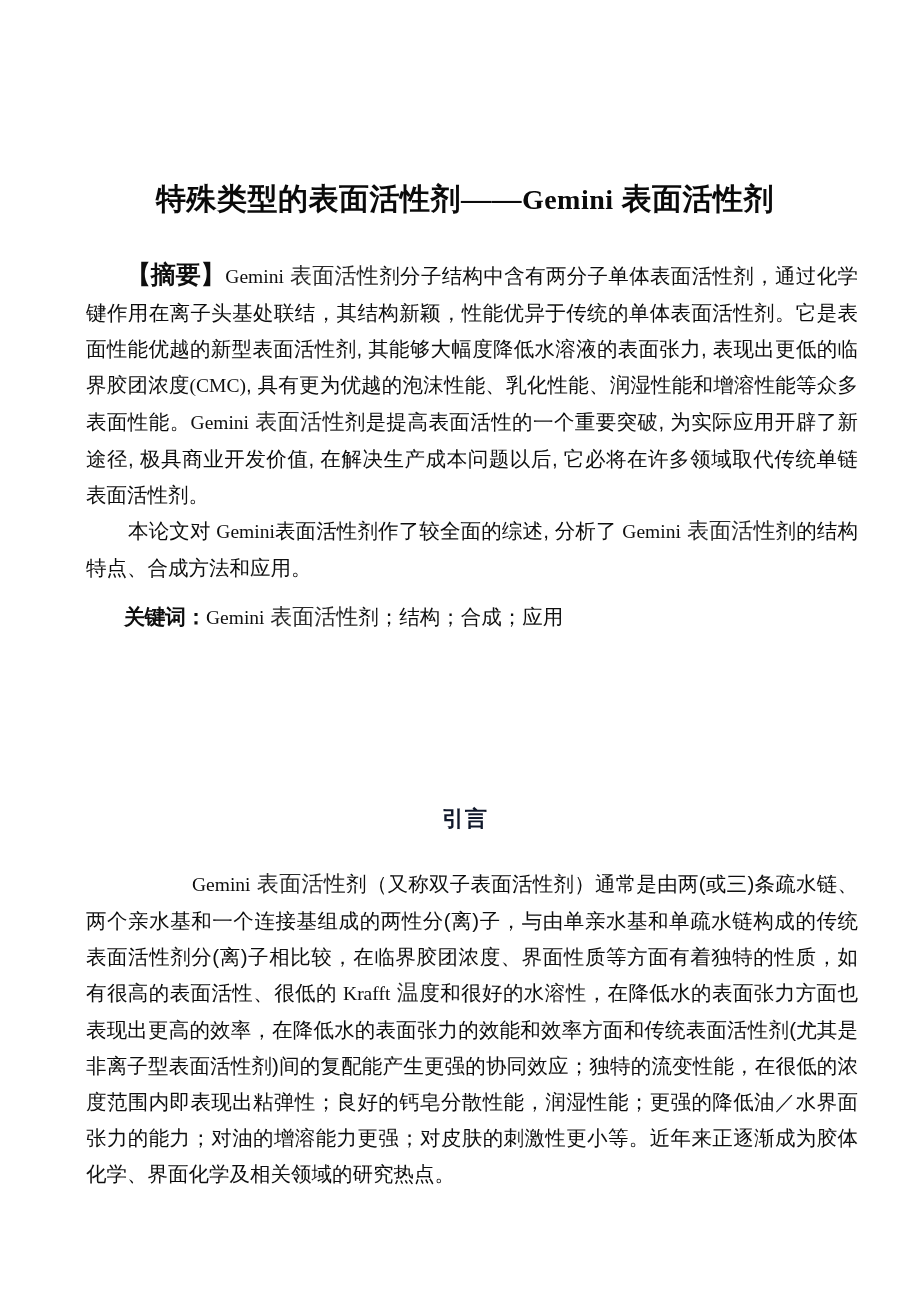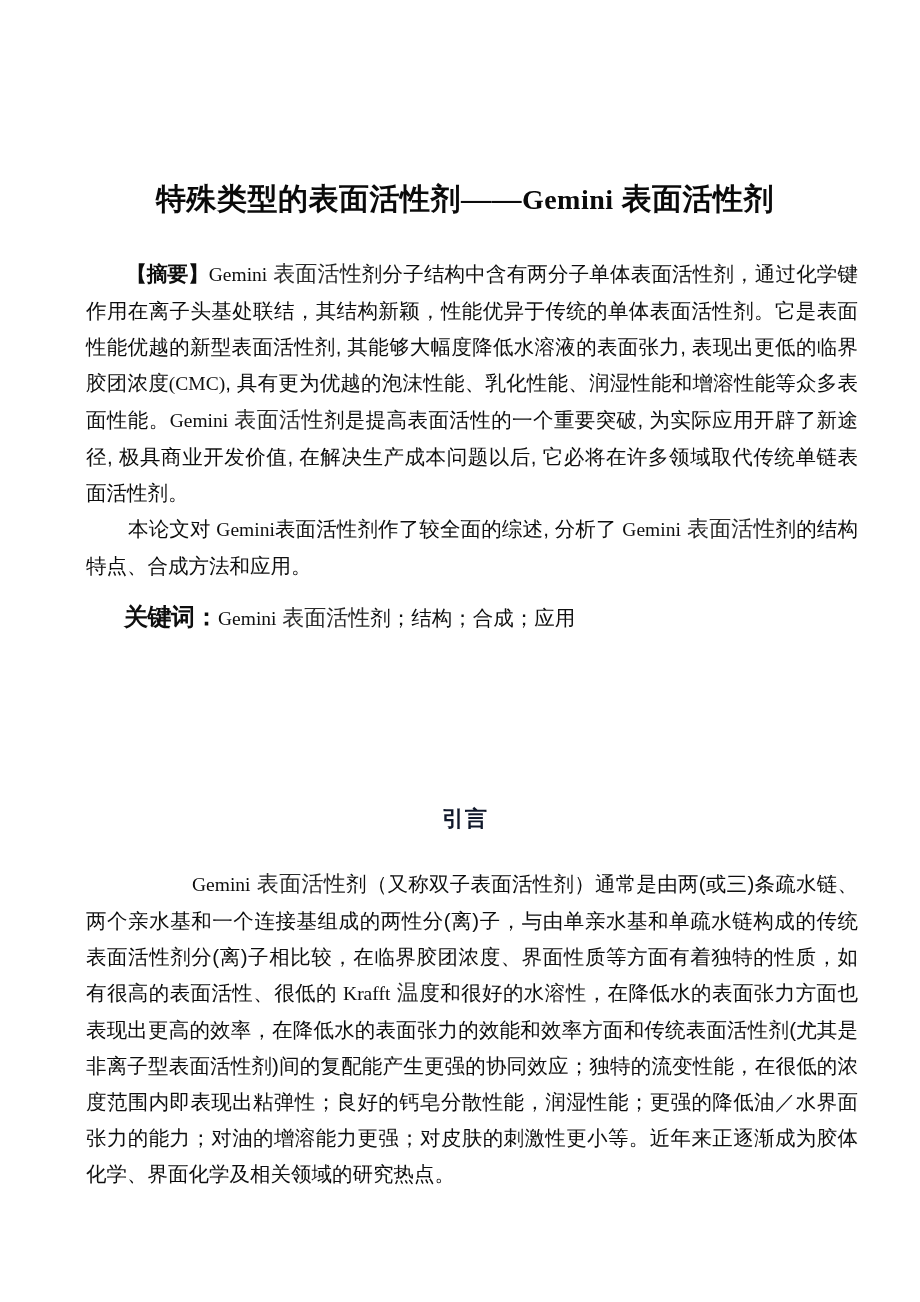--- a/index.html
+++ b/index.html
@@ -55,21 +55,21 @@
     text-justify: inter-character;
     color: #0e0e0e;
     text-indent: 0;
   }
   .abstract-para { text-indent: 40px; }
   .summary-para  { text-indent: 42px; margin-top: 0; }
 
   .lbl-abstract {
     font-family: "Liberation Sans", "DejaVu Sans", sans-serif;
     font-weight: bold;
-    font-size: 21px;
+    font-size: 25px;
     letter-spacing: -0.5px;
   }
   .serif-run {
     font-family: "Liberation Serif", "DejaVu Serif", serif;
     font-size: 19.5px;
   }
   .thin-run {
     font-family: "Liberation Sans", "DejaVu Sans", sans-serif;
     font-size: 22px;
     color: #2a2a2a;
@@ -81,21 +81,21 @@
     left: 124px;
     top: 601px;
     font-family: "Liberation Sans", "DejaVu Sans", sans-serif;
     font-size: 20.5px;
     line-height: 32px;
     white-space: nowrap;
     color: #0e0e0e;
   }
   .kw-label {
     font-weight: bold;
-    font-size: 24px;
+    font-size: 21px;
     letter-spacing: -0.5px;
     margin-top: 16px;
   }
 
   
   .section-heading {
     position: absolute;
     left: 85px;
     top: 786px;
     width: 760px;

